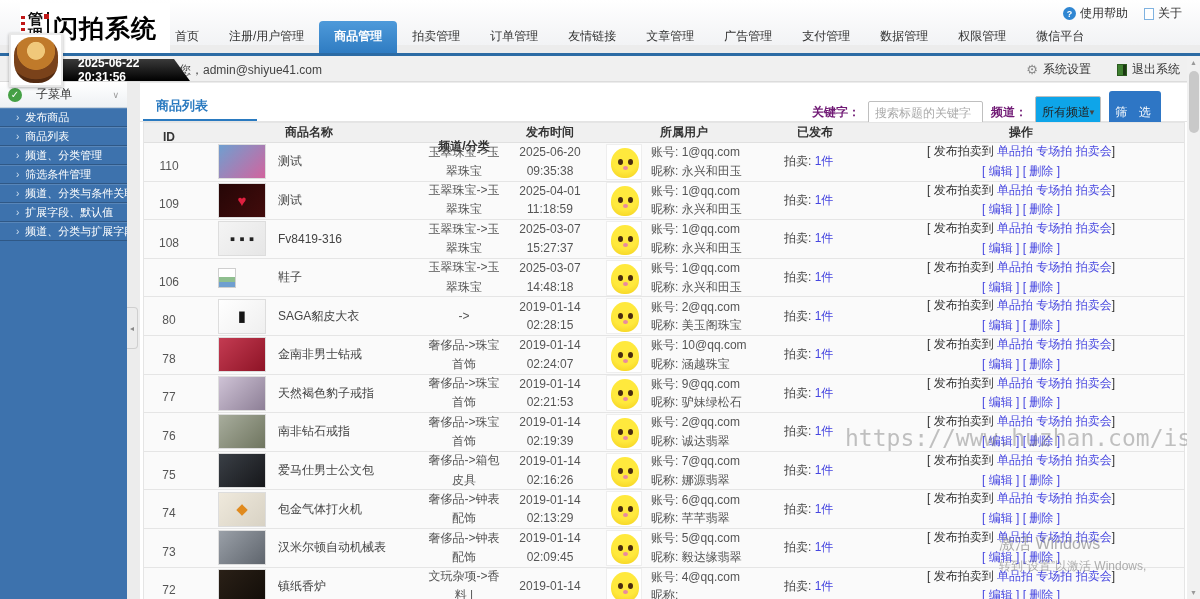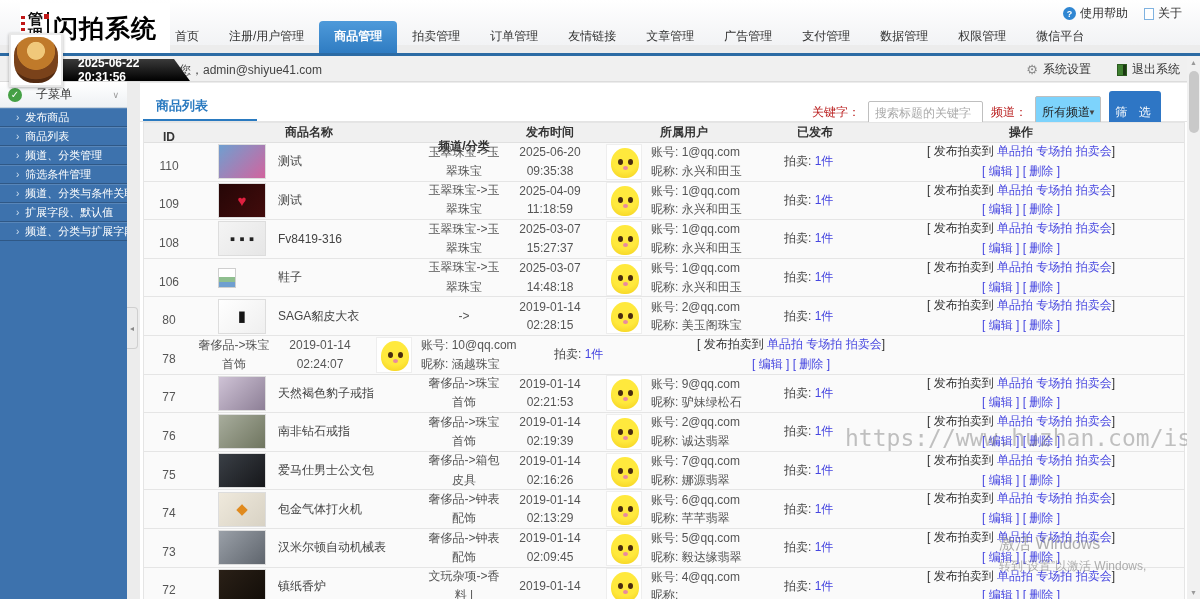--- a/index.html
+++ b/index.html
@@ -76,26 +76,26 @@
                      display:flex; align-items:center; justify-content:center; color:#888; font-size:8px; cursor:pointer; }
 
   
   .content { position:absolute; left:140px; top:83px; width:1047px; height:516px; background:#fff; }
   .content-tab { position:absolute; left:16px; top:14px; color:#2a7ac0; font-weight:bold; font-size:13px; cursor:pointer; }
   .tab-underline { position:absolute; left:3px; top:36px; width:114px; height:3px; background:#2a7ac0; }
   .content-sep { position:absolute; left:0; top:38px; width:1047px; height:1px; background:#e4e4e4; }
 
   
   .filterbar { position:absolute; right:26px; top:8px; display:flex; align-items:center; gap:8px; }
-  .filterbar label { color:#b91c1c; }
+  .filterbar label { color:#701a75;font-weight:bold; }
   .kw-input { width:115px; height:23px; border:1px solid #bfbfbf; border-radius:2px; padding:0 6px;
               font-size:12px; color:#333; font-family:inherit; }
   .kw-input::placeholder { color:#aaa; }
   .selectbox { position:relative; width:66px; height:34px; border:1px solid #bfbfbf; border-radius:2px;
-               background:#7dd3fc; display:flex; align-items:center; padding-left:6px; color:#222; cursor:pointer; }
+               background:#0ea5e9; display:flex; align-items:center; padding-left:6px; color:#222; cursor:pointer; }
   .selectbox .sel-chev { position:absolute; right:4px; font-size:8px; color:#444; }
   .btn-filter { width:52px; height:43px; background:#2e76c5; color:#fff; border-radius:3px;
                 display:flex; align-items:center; justify-content:center; letter-spacing:4px; cursor:pointer; }
 
   
   .table { position:absolute; left:3px; top:39px; width:1042px; border:1px solid #e5e5e5; border-bottom:0; }
   .t-head { display:flex; background:#f0f0f0; border-bottom:1px solid #e0e0e0; height:20px; align-items:center; }
   .t-head .hc { font-weight:bold; color:#333; text-align:center; font-size:12px; }
   .t-row { display:flex; background:#fafafa; border-bottom:1px solid #e5e5e5; height:38.6px; align-items:center; }
   .c-id { width:50px; text-align:center; color:#555;margin-top:8px; }
@@ -307,21 +307,21 @@
   </div>
 
   <div class="t-row">
     <div class="c-id">109</div>
     <div class="c-name">
       <div class="thumb" style="background: linear-gradient(135deg, rgb(37, 6, 6), rgb(66, 12, 12)); color: rgb(224, 32, 64);">♥</div>
       <span>测试</span>
     </div>
     <div class="c-cat">玉翠珠宝-&gt;玉翠珠宝</div>
     <div class="c-time">
-      <div>2025-04-09</div>
+      <div>2025-04-01</div>
               <div>11:18:59</div>
     </div>
     <div class="c-user">
       <div class="chick">
         <span class="body"></span>
                 <span class="eye-l"></span>
                 <span class="eye-r"></span>
                 <span class="beak"></span>
       </div>
       <div class="user-lines">
@@ -461,20 +461,24 @@
       </div>
       <div>
         <a class="lnk">[ 编辑 ]</a>
         <a class="lnk">[ 删除 ]</a>
       </div>
     </div>
   </div>
 
   <div class="t-row">
     <div class="c-id">78</div>
+    <div class="c-name">
+      <div class="thumb" style="background: linear-gradient(135deg, rgb(196, 59, 82), rgb(142, 20, 38));"></div>
+      <span>金南非男士钻戒</span>
+    </div>
     <div class="c-cat">奢侈品-&gt;珠宝首饰</div>
     <div class="c-time">
       <div>2019-01-14</div>
               <div>02:24:07</div>
     </div>
     <div class="c-user">
       <div class="chick">
         <span class="body"></span>
                 <span class="eye-l"></span>
                 <span class="eye-r"></span>

